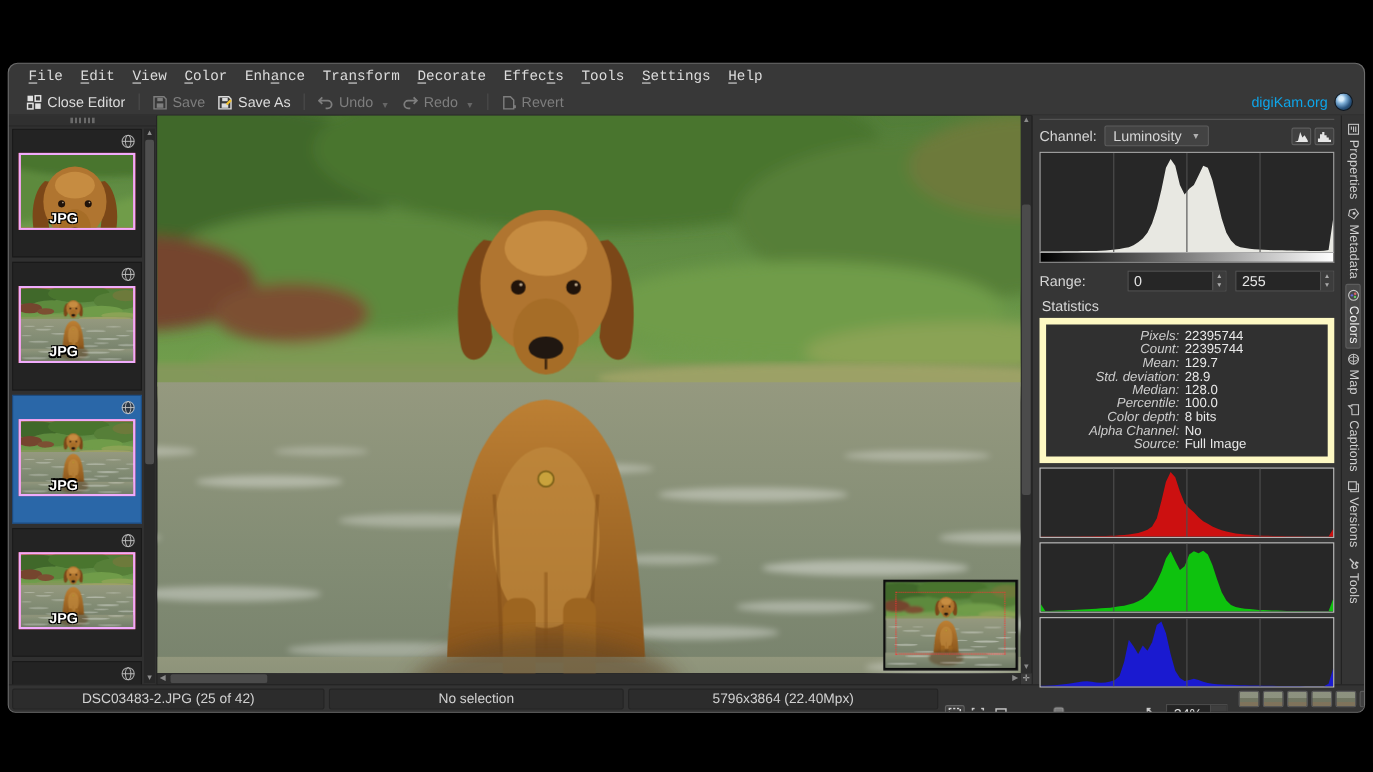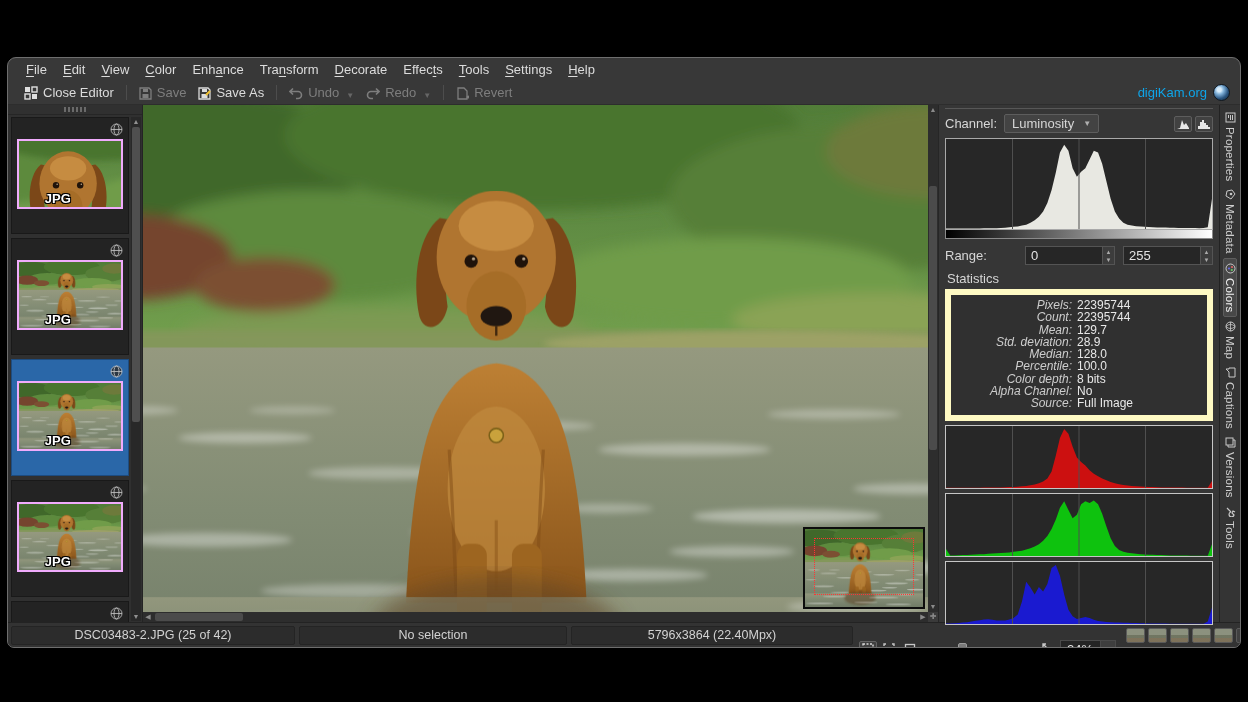--- a/index.html
+++ b/index.html
@@ -4,21 +4,21 @@
 <style>
   * { margin:0; padding:0; box-sizing:border-box; }
   html,body { width:1248px; height:702px; background:#000; overflow:hidden;
     font-family:"Liberation Sans", sans-serif; }
   .app { position:absolute; left:7px; top:57px; width:1234px; height:591px;
     background:#383838; border:1px solid #6e6e6e; border-radius:9px 9px 7px 7px;
     overflow:hidden; }
 
   
   .menubar { height:22px; display:flex; align-items:center; padding-left:10px;
-    font-size:13px; color:#dcdcdc; }
+    font-size:13px; color:#dcdcdc;font-family:Liberation Mono, monospace; }
   .menu-item { padding:3px 8px; cursor:default; }
   .menu-item u { text-decoration:underline; text-underline-offset:2px; }
 
   
   .toolbar { height:24px; display:flex; align-items:center; padding:0 10px;
     font-size:13px; color:#dcdcdc; }
   .tb-btn { display:flex; align-items:flex-end; gap:5px; padding:2px 6px; border-radius:3px; }
   .tb-btn.disabled { color:#7e7e7e; }
   .tb-caret { font-size:8px; color:#9a9a9a; margin-left:2px; }
   .tb-btn.disabled .tb-caret { color:#666; }

